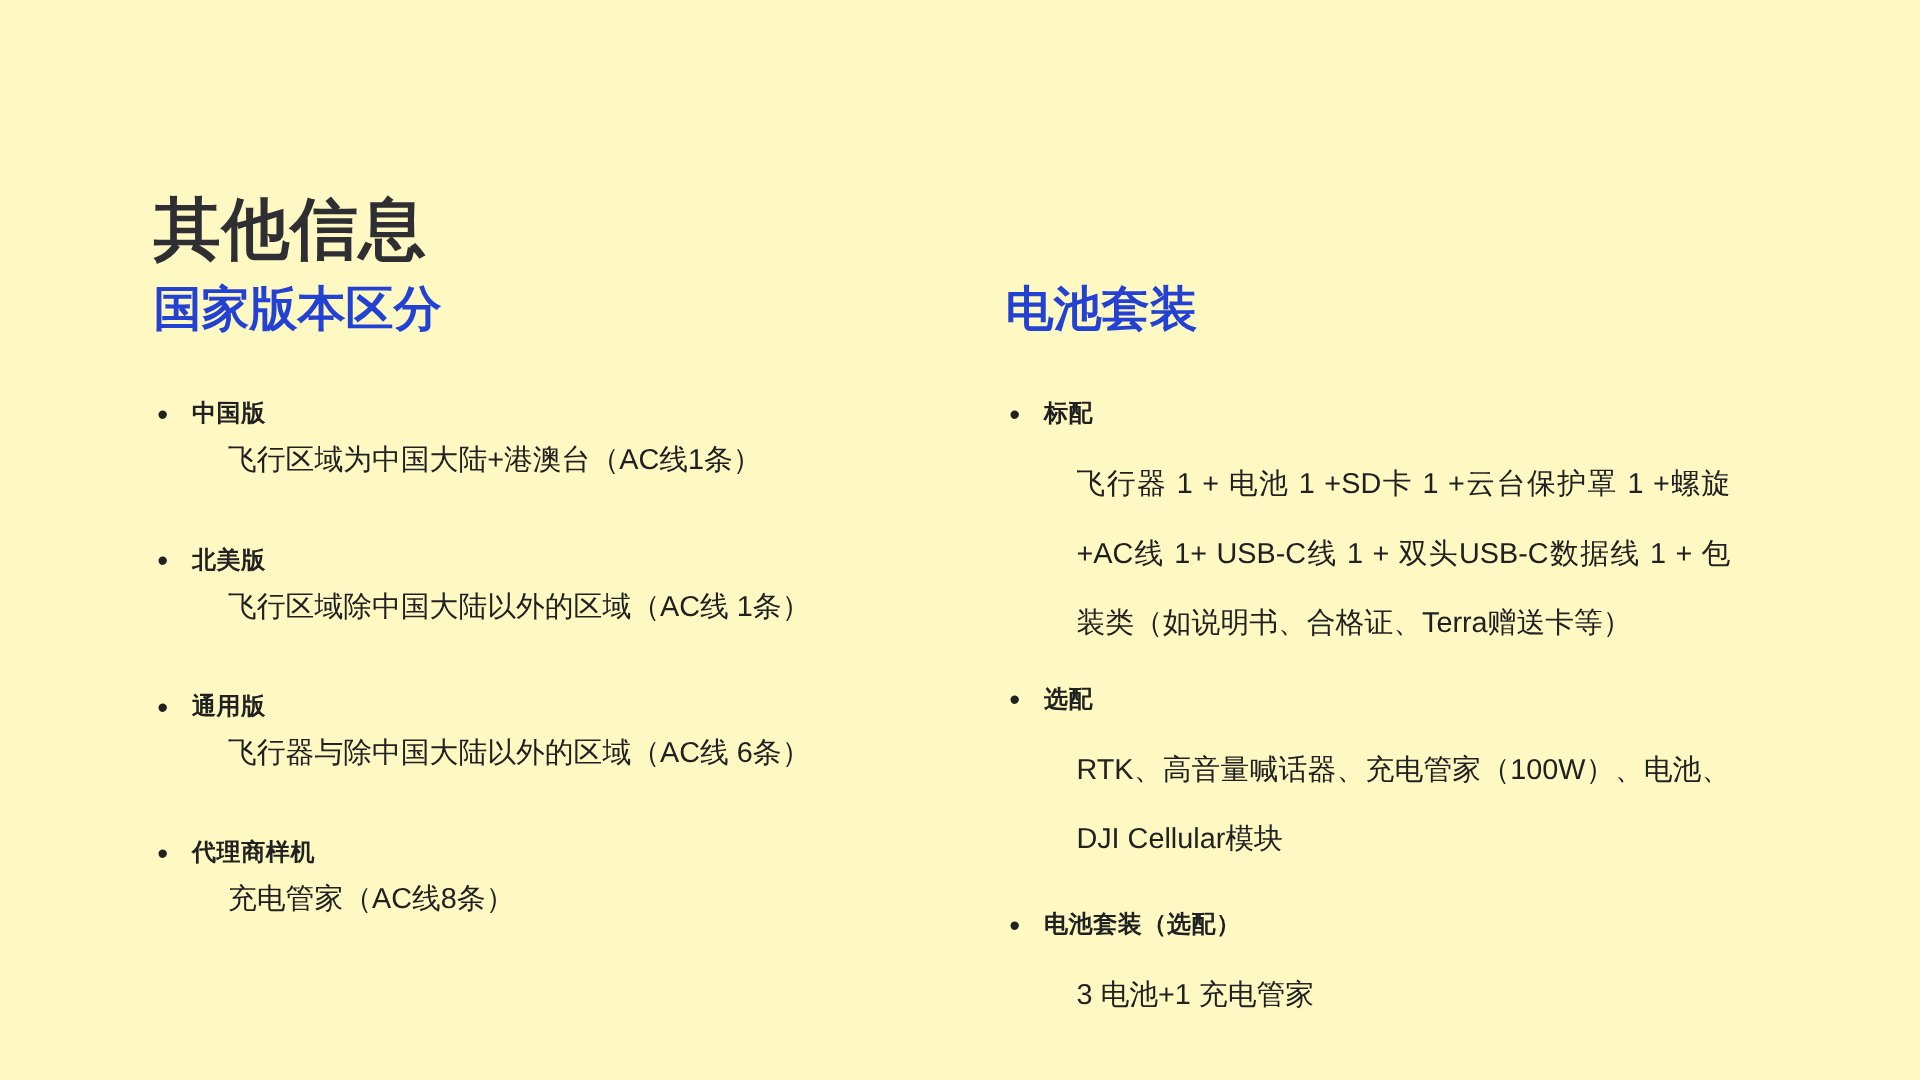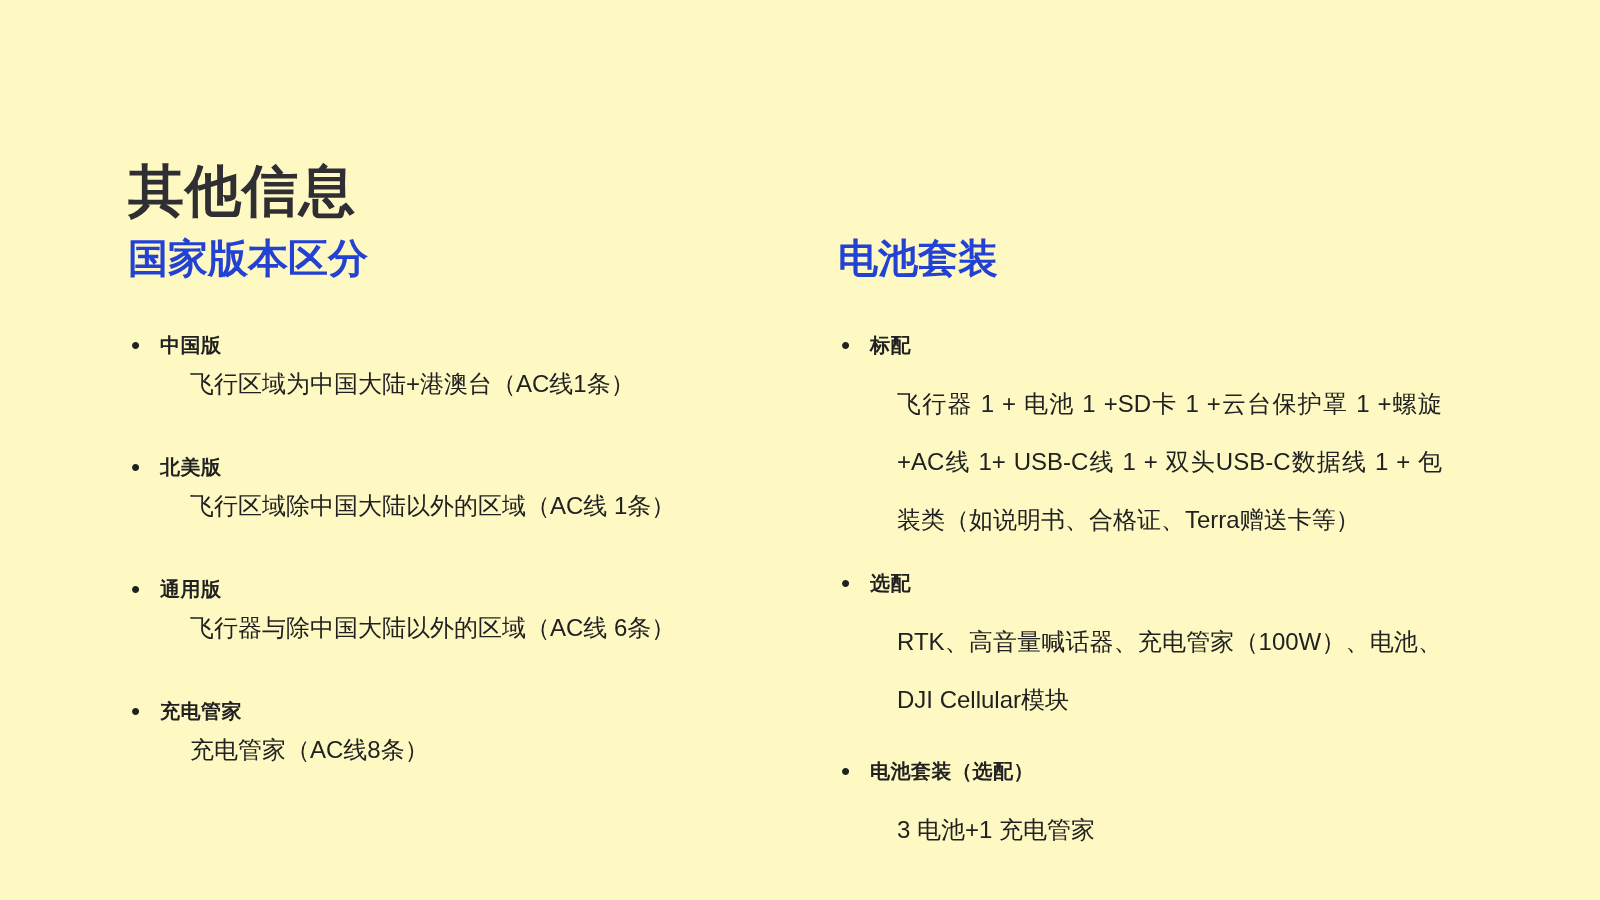--- a/index.html
+++ b/index.html
@@ -97,21 +97,21 @@
     </div>
 
     <div class="group">
       <span class="bullet">•</span>
       <div class="item-label">通用版</div>
       <div class="item-desc">飞行器与除中国大陆以外的区域（AC线 6条）</div>
     </div>
 
     <div class="group">
       <span class="bullet">•</span>
-      <div class="item-label">充电管家</div>
+      <div class="item-label">代理商样机</div>
       <div class="item-desc">充电管家（AC线8条）</div>
     </div>
   </section>
 
   <section class="col col-right">
     <h2 class="section-heading">电池套装</h2>
 
     <div class="group group-std">
       <span class="bullet">•</span>
       <div class="item-label">标配</div>

